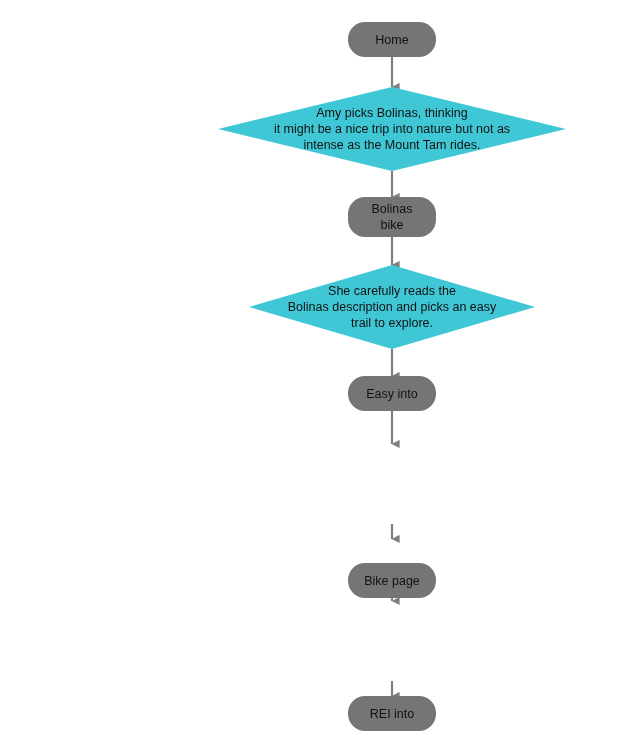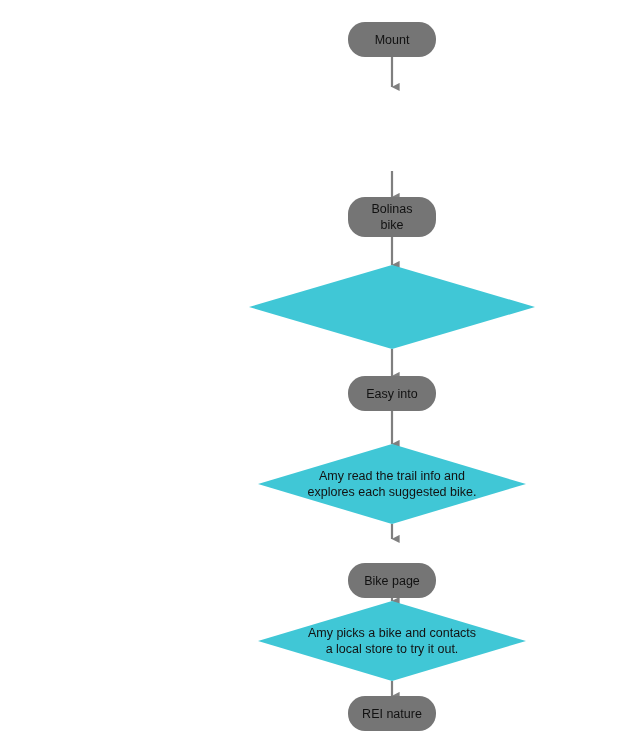--- a/index.html
+++ b/index.html
@@ -93,41 +93,40 @@
       <line x1="392" y1="349" x2="392" y2="376" stroke="#7f7f7f" stroke-width="2.2" marker-end="url(#arrowhead)"></line>
       <line x1="392" y1="411" x2="392" y2="444" stroke="#7f7f7f" stroke-width="2.2" marker-end="url(#arrowhead)"></line>
       <line x1="392" y1="524" x2="392" y2="539" stroke="#7f7f7f" stroke-width="2.2" marker-end="url(#arrowhead)"></line>
       <line x1="392" y1="574" x2="392" y2="601" stroke="#7f7f7f" stroke-width="2.2" marker-end="url(#arrowhead)"></line>
       <line x1="392" y1="681" x2="392" y2="696" stroke="#7f7f7f" stroke-width="2.2" marker-end="url(#arrowhead)"></line>
     </g>
 </svg>
 
 <div class="node-layer" id="node-layer">
     <div class="node node-terminal" style="left: 348px; top: 22px; width: 88px; height: 35px;">
-      <span class="node-label">Mount</span>
+      <span class="node-label">Home</span>
+    </div>
+    <div class="node node-decision" style="left: 218px; top: 87px; width: 348px; height: 84px;">
+      <div class="diamond-shape"></div>
+      <span class="node-label">Amy picks Bolinas, thinking
+it might be a nice trip into nature but not as
+intense as the Mount Tam rides.</span>
     </div>
     <div class="node node-terminal" style="left: 348px; top: 197px; width: 88px; height: 40px;">
       <span class="node-label">Bolinas
 bike</span>
     </div>
     <div class="node node-decision" style="left: 249px; top: 265px; width: 286px; height: 84px;">
       <div class="diamond-shape"></div>
+      <span class="node-label">She carefully reads the
+Bolinas description and picks an easy
+trail to explore.</span>
     </div>
     <div class="node node-terminal" style="left: 348px; top: 376px; width: 88px; height: 35px;">
       <span class="node-label">Easy into</span>
     </div>
-    <div class="node node-decision" style="left: 258px; top: 444px; width: 268px; height: 80px;">
-      <div class="diamond-shape"></div>
-      <span class="node-label">Amy read the trail info and
-explores each suggested bike.</span>
-    </div>
     <div class="node node-terminal" style="left: 348px; top: 539px; width: 88px; height: 35px; margin-top: 24px;">
       <span class="node-label">Bike page</span>
     </div>
-    <div class="node node-decision" style="left: 258px; top: 601px; width: 268px; height: 80px;">
-      <div class="diamond-shape"></div>
-      <span class="node-label">Amy picks a bike and contacts
-a local store to try it out.</span>
-    </div>
     <div class="node node-terminal" style="left: 348px; top: 696px; width: 88px; height: 35px;">
-      <span class="node-label">REI nature</span>
+      <span class="node-label">REI into</span>
     </div>
   </div>
 
 </body></html>

